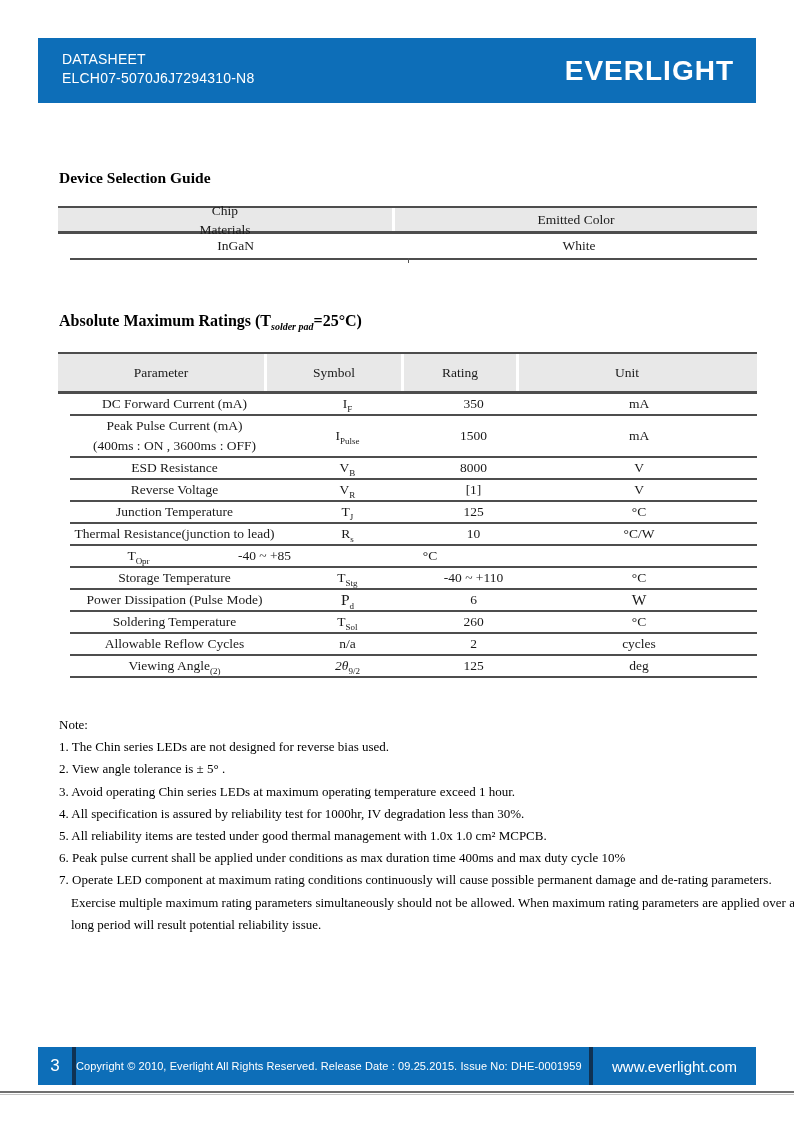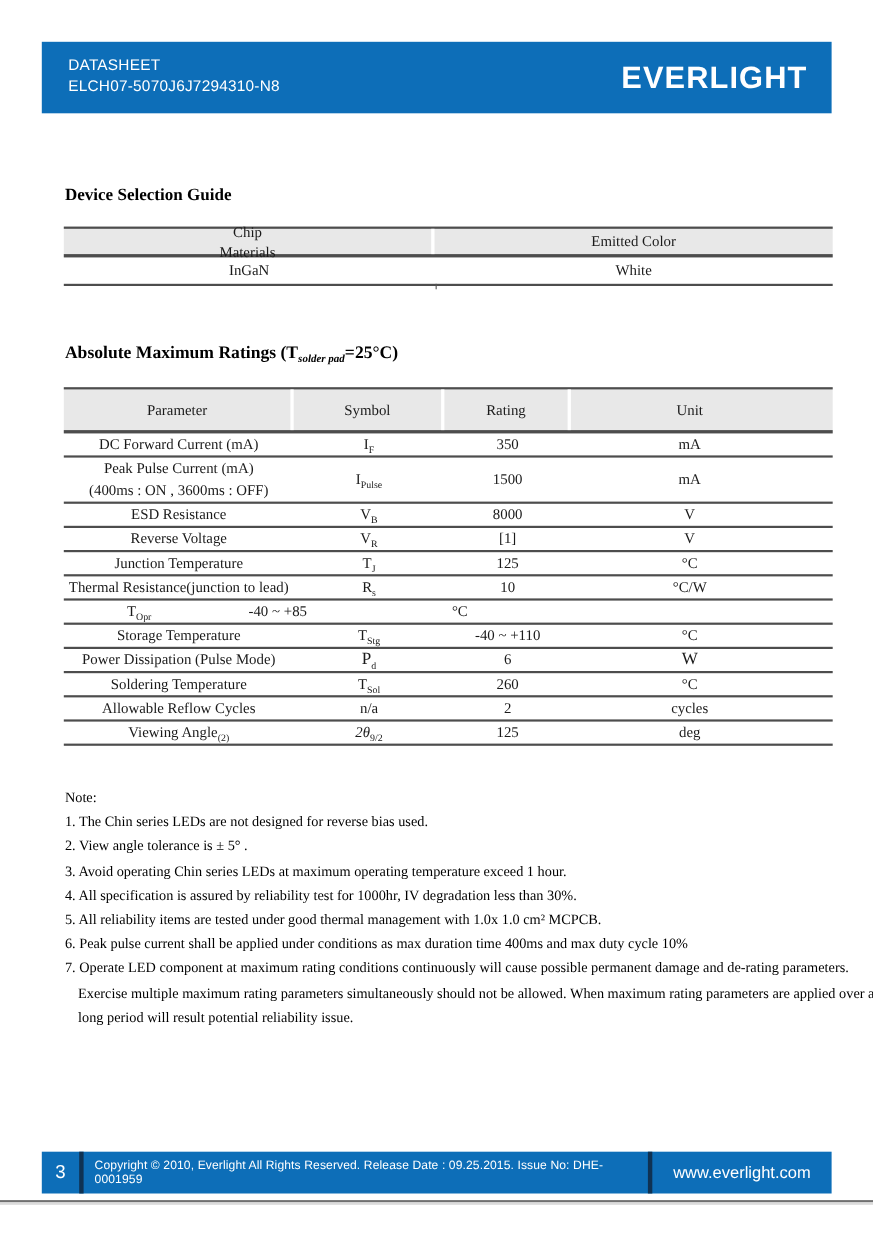--- a/index.html
+++ b/index.html
@@ -39,20 +39,21 @@
     border-top:2px solid #4d4d4d; border-bottom:3px solid #4d4d4d;
   }
   .thead-cell {
     display:flex; flex-direction:column; justify-content:center; align-items:center;
     font-size:13.5px; text-align:center; line-height:19px;
   }
   .thead-cell.gap { border-right:3px solid #ffffff; }
   .trow {
     display:flex; align-items:center;
     border-bottom:2px solid #4d4d4d;
+    margin-left:12px;
   }
   .cell {
     display:flex; flex-direction:column; justify-content:center; align-items:center;
     text-align:center; font-size:13.5px; line-height:20px;
   }
   
   #device-table { top:206px; }
   #device-table .thead-row { height:28px; }
   #device-table .c1 { width:337px; }
   #device-table .c2 { width:362px; }
@@ -81,21 +82,21 @@
   .footer-bar {
     position:absolute; left:38px; top:1047px; width:718px; height:38px;
     background:#0d6eb8; display:flex; align-items:stretch;
     font-family:"Liberation Sans", sans-serif; color:#ffffff;
   }
   .footer-page {
     width:38px; display:flex; align-items:center; justify-content:center;
     font-size:17px; border-right:4px solid #0f3253;
   }
   .footer-copy {
-    flex:1; display:flex; align-items:center; padding-left:10px;
+    flex:1; display:flex; align-items:center; padding-left:0;
     font-size:11px; letter-spacing:0.1px; border-right:4px solid #0f3253;
   }
   .footer-url {
     width:163px; display:flex; align-items:center; justify-content:center;
     font-size:15px;
   }
   .bottom-rule  { position:absolute; left:0; top:1091px; width:794px; height:2px; background:#707070; }
   .bottom-rule2 { position:absolute; left:0; top:1094px; width:794px; height:1px; background:#c4c4c4; }
 </style>
 </head>

